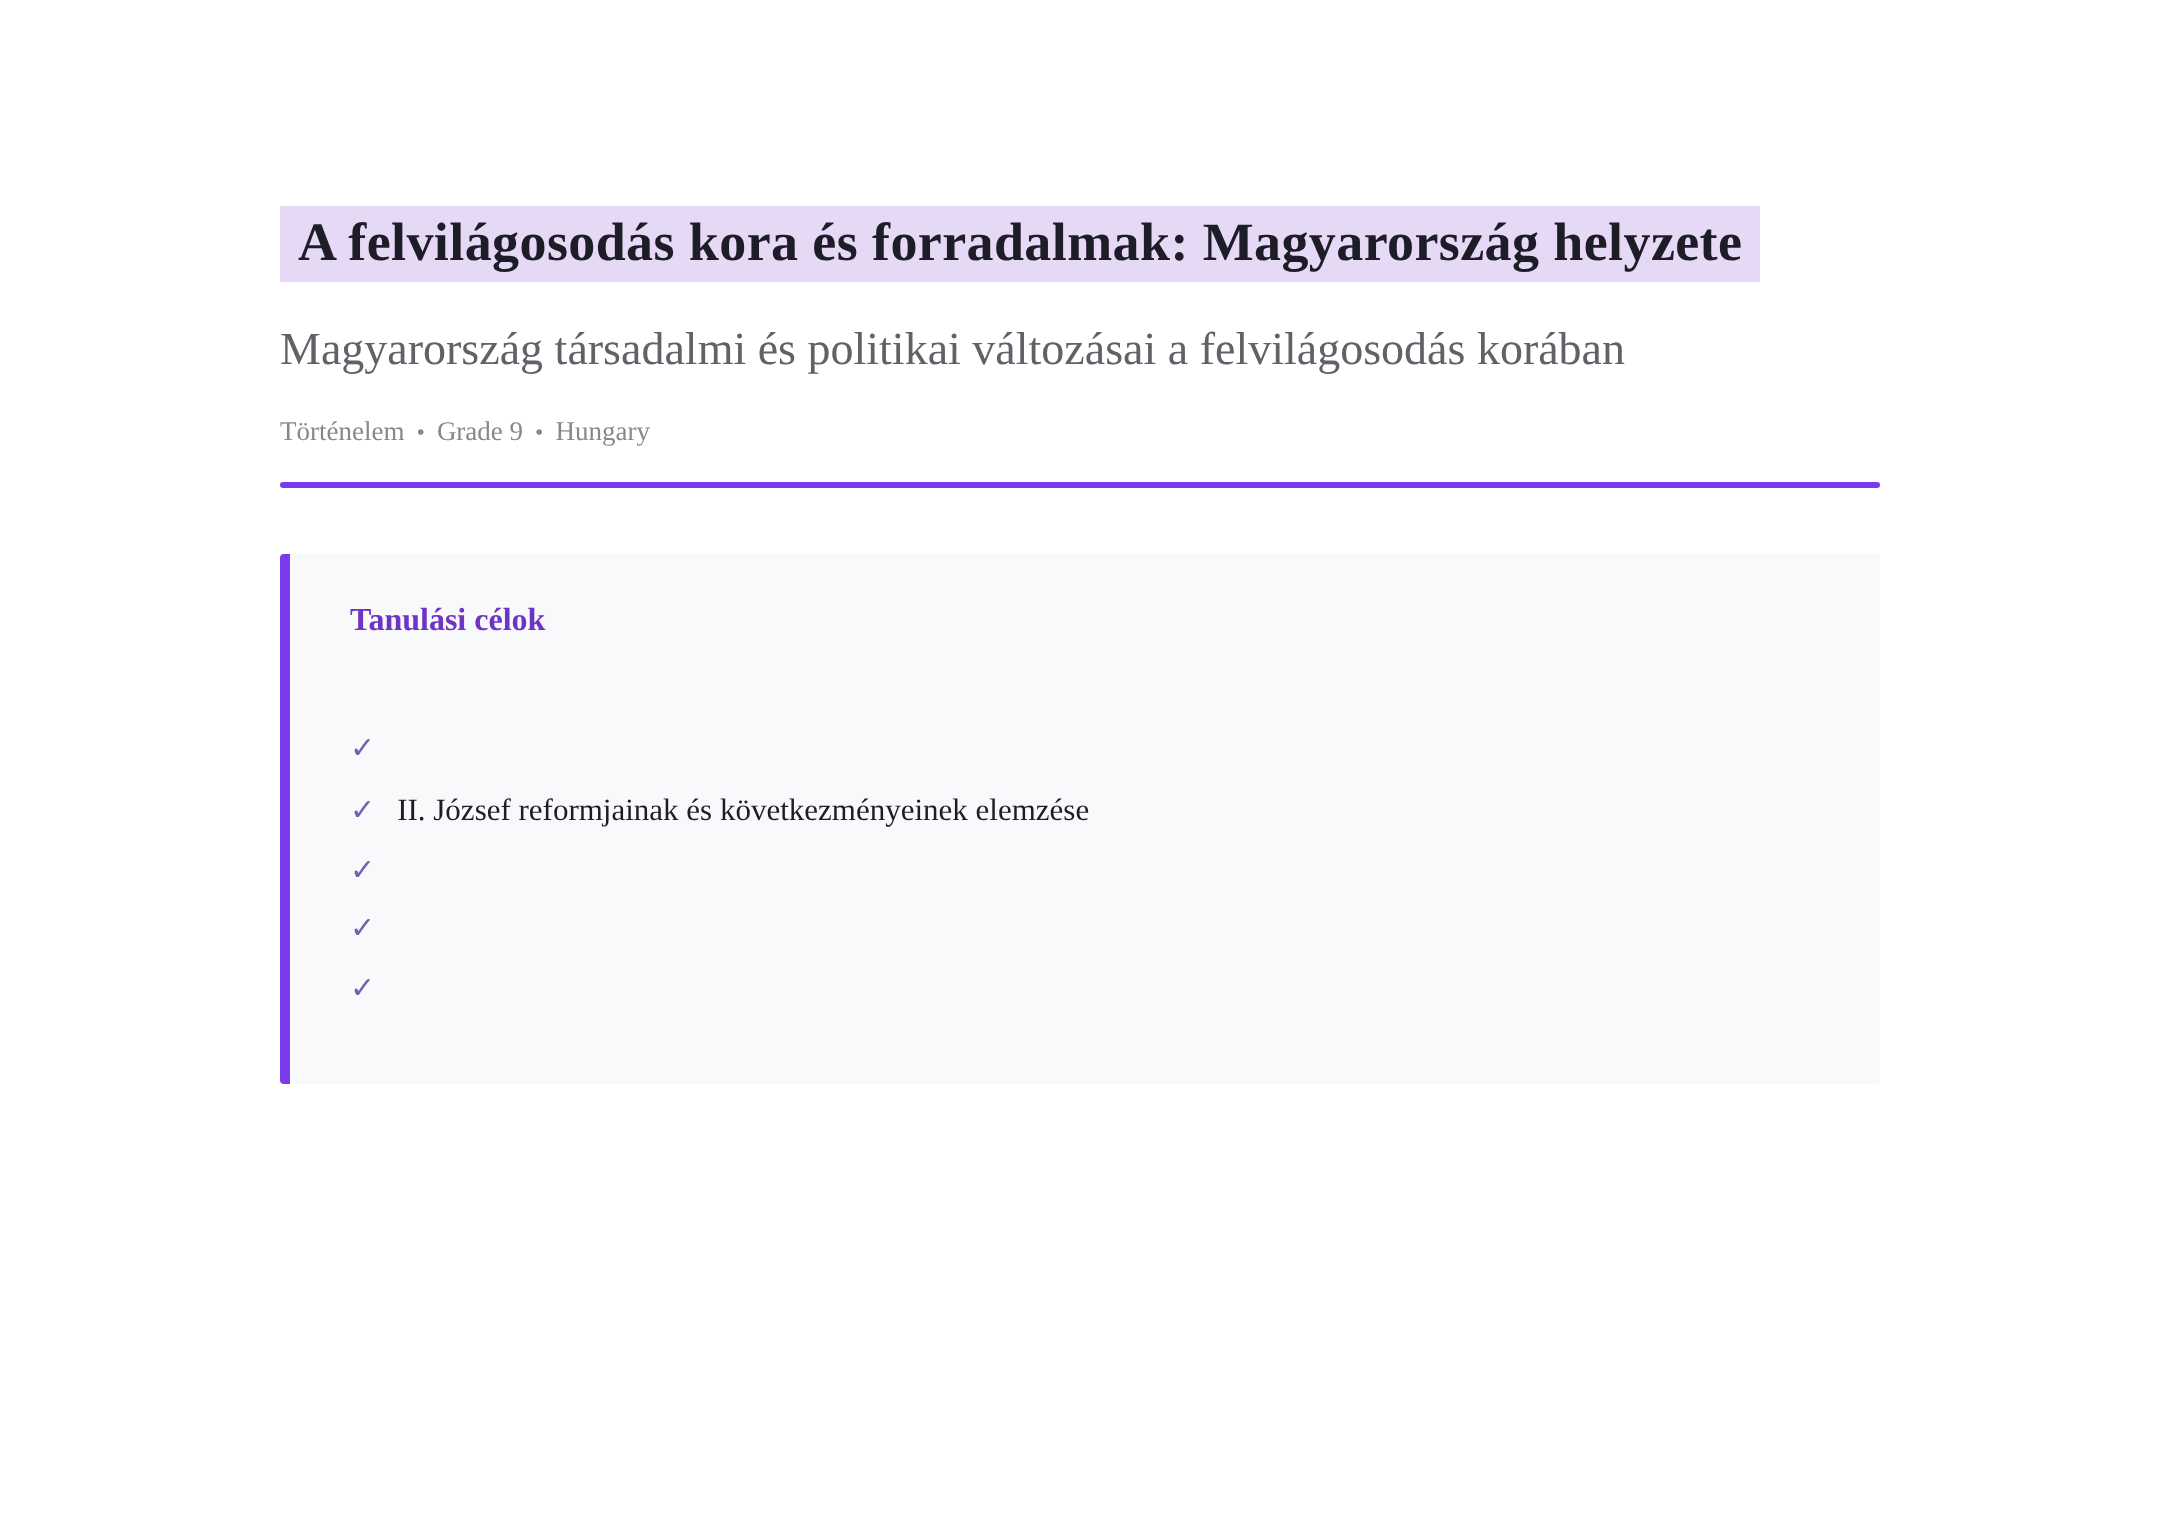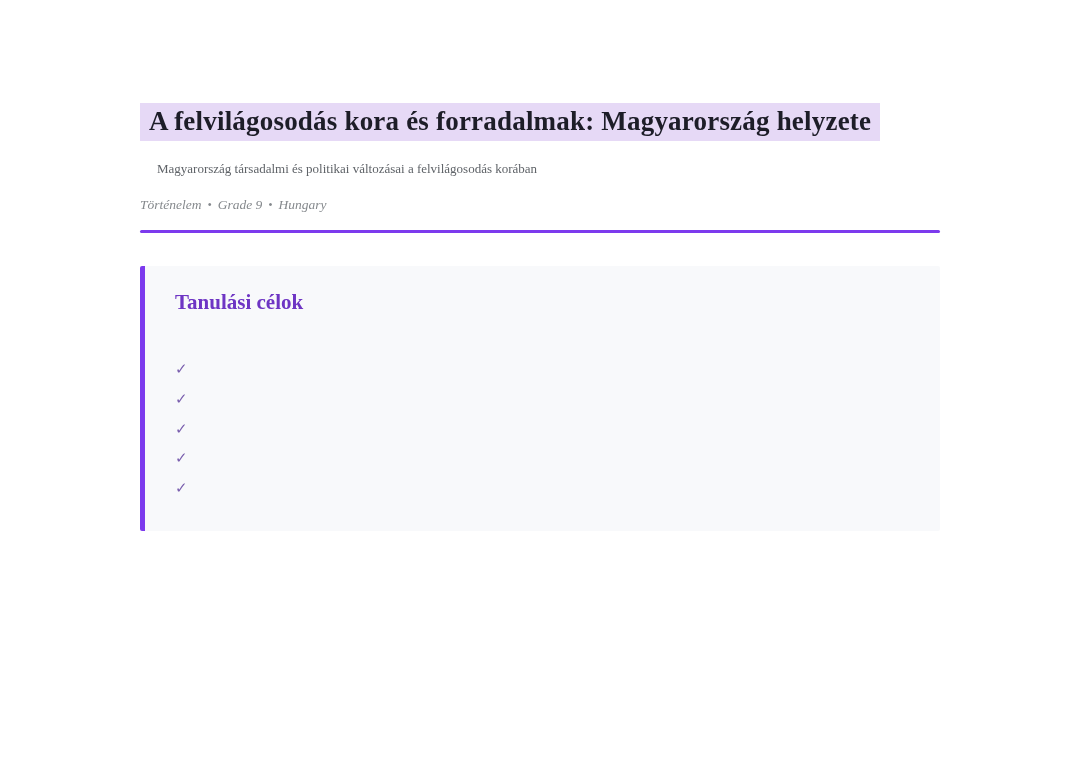--- a/index.html
+++ b/index.html
@@ -25,30 +25,29 @@
     line-height: 1;
     color: var(--text-dark, #1d1d28);
     letter-spacing: 0.2px;
   }
   .title-hl {
     background: var(--title-highlight, #e6d9f6);
     display: inline-block;
     padding: 5px 9px 6px 9px;
   }
   .subtitle {
-    margin: 21px 0 0 17px;
-    font-size: 13px;
+    margin: 21px 0 0 0;
+    font-size: 23px;
     line-height: 1.15;
     color: var(--text-gray, #5f6368);
   }
   .meta {
     margin: 20px 0 0 0;
     font-size: 13.5px;
     color: var(--meta-gray, #85898d);
-    font-style: italic;
   }
   .meta .dot {
     margin: 0 6px;
     font-size: 12px;
   }
   .accent-rule {
     border: none;
     height: 3px;
     background: var(--accent, #7c3aed);
     margin: 17px 0 0 0;
@@ -58,21 +57,21 @@
     margin-top: 33px;
     background: var(--card-bg, #f8f9fb);
     border-left: 5px solid var(--accent, #7c3aed);
     border-radius: 2px;
     box-sizing: border-box;
     padding: 25px 30px 0 30px;
     height: 265px;
   }
   .goals-heading {
     margin: 0;
-    font-size: 21px;
+    font-size: 16px;
     line-height: 1.1;
     font-weight: 700;
     color: var(--heading-purple, #6e35c4);
   }
   .goals-list {
     list-style: none;
     margin: 46px 0 0 0;
     padding: 0;
   }
   .goal-item {
@@ -111,20 +110,21 @@
     <h2 class="goals-heading">Tanulási célok</h2>
 
     <ul class="goals-list">
 
         <li class="goal-item">
           <span class="check">✓</span>
         </li>
 
         <li class="goal-item">
           <span class="check">✓</span>
+          <span class="goal-text">II. József reformjainak és következményeinek elemzése</span>
         </li>
 
         <li class="goal-item">
           <span class="check">✓</span>
         </li>
 
         <li class="goal-item">
           <span class="check">✓</span>
         </li>
 

